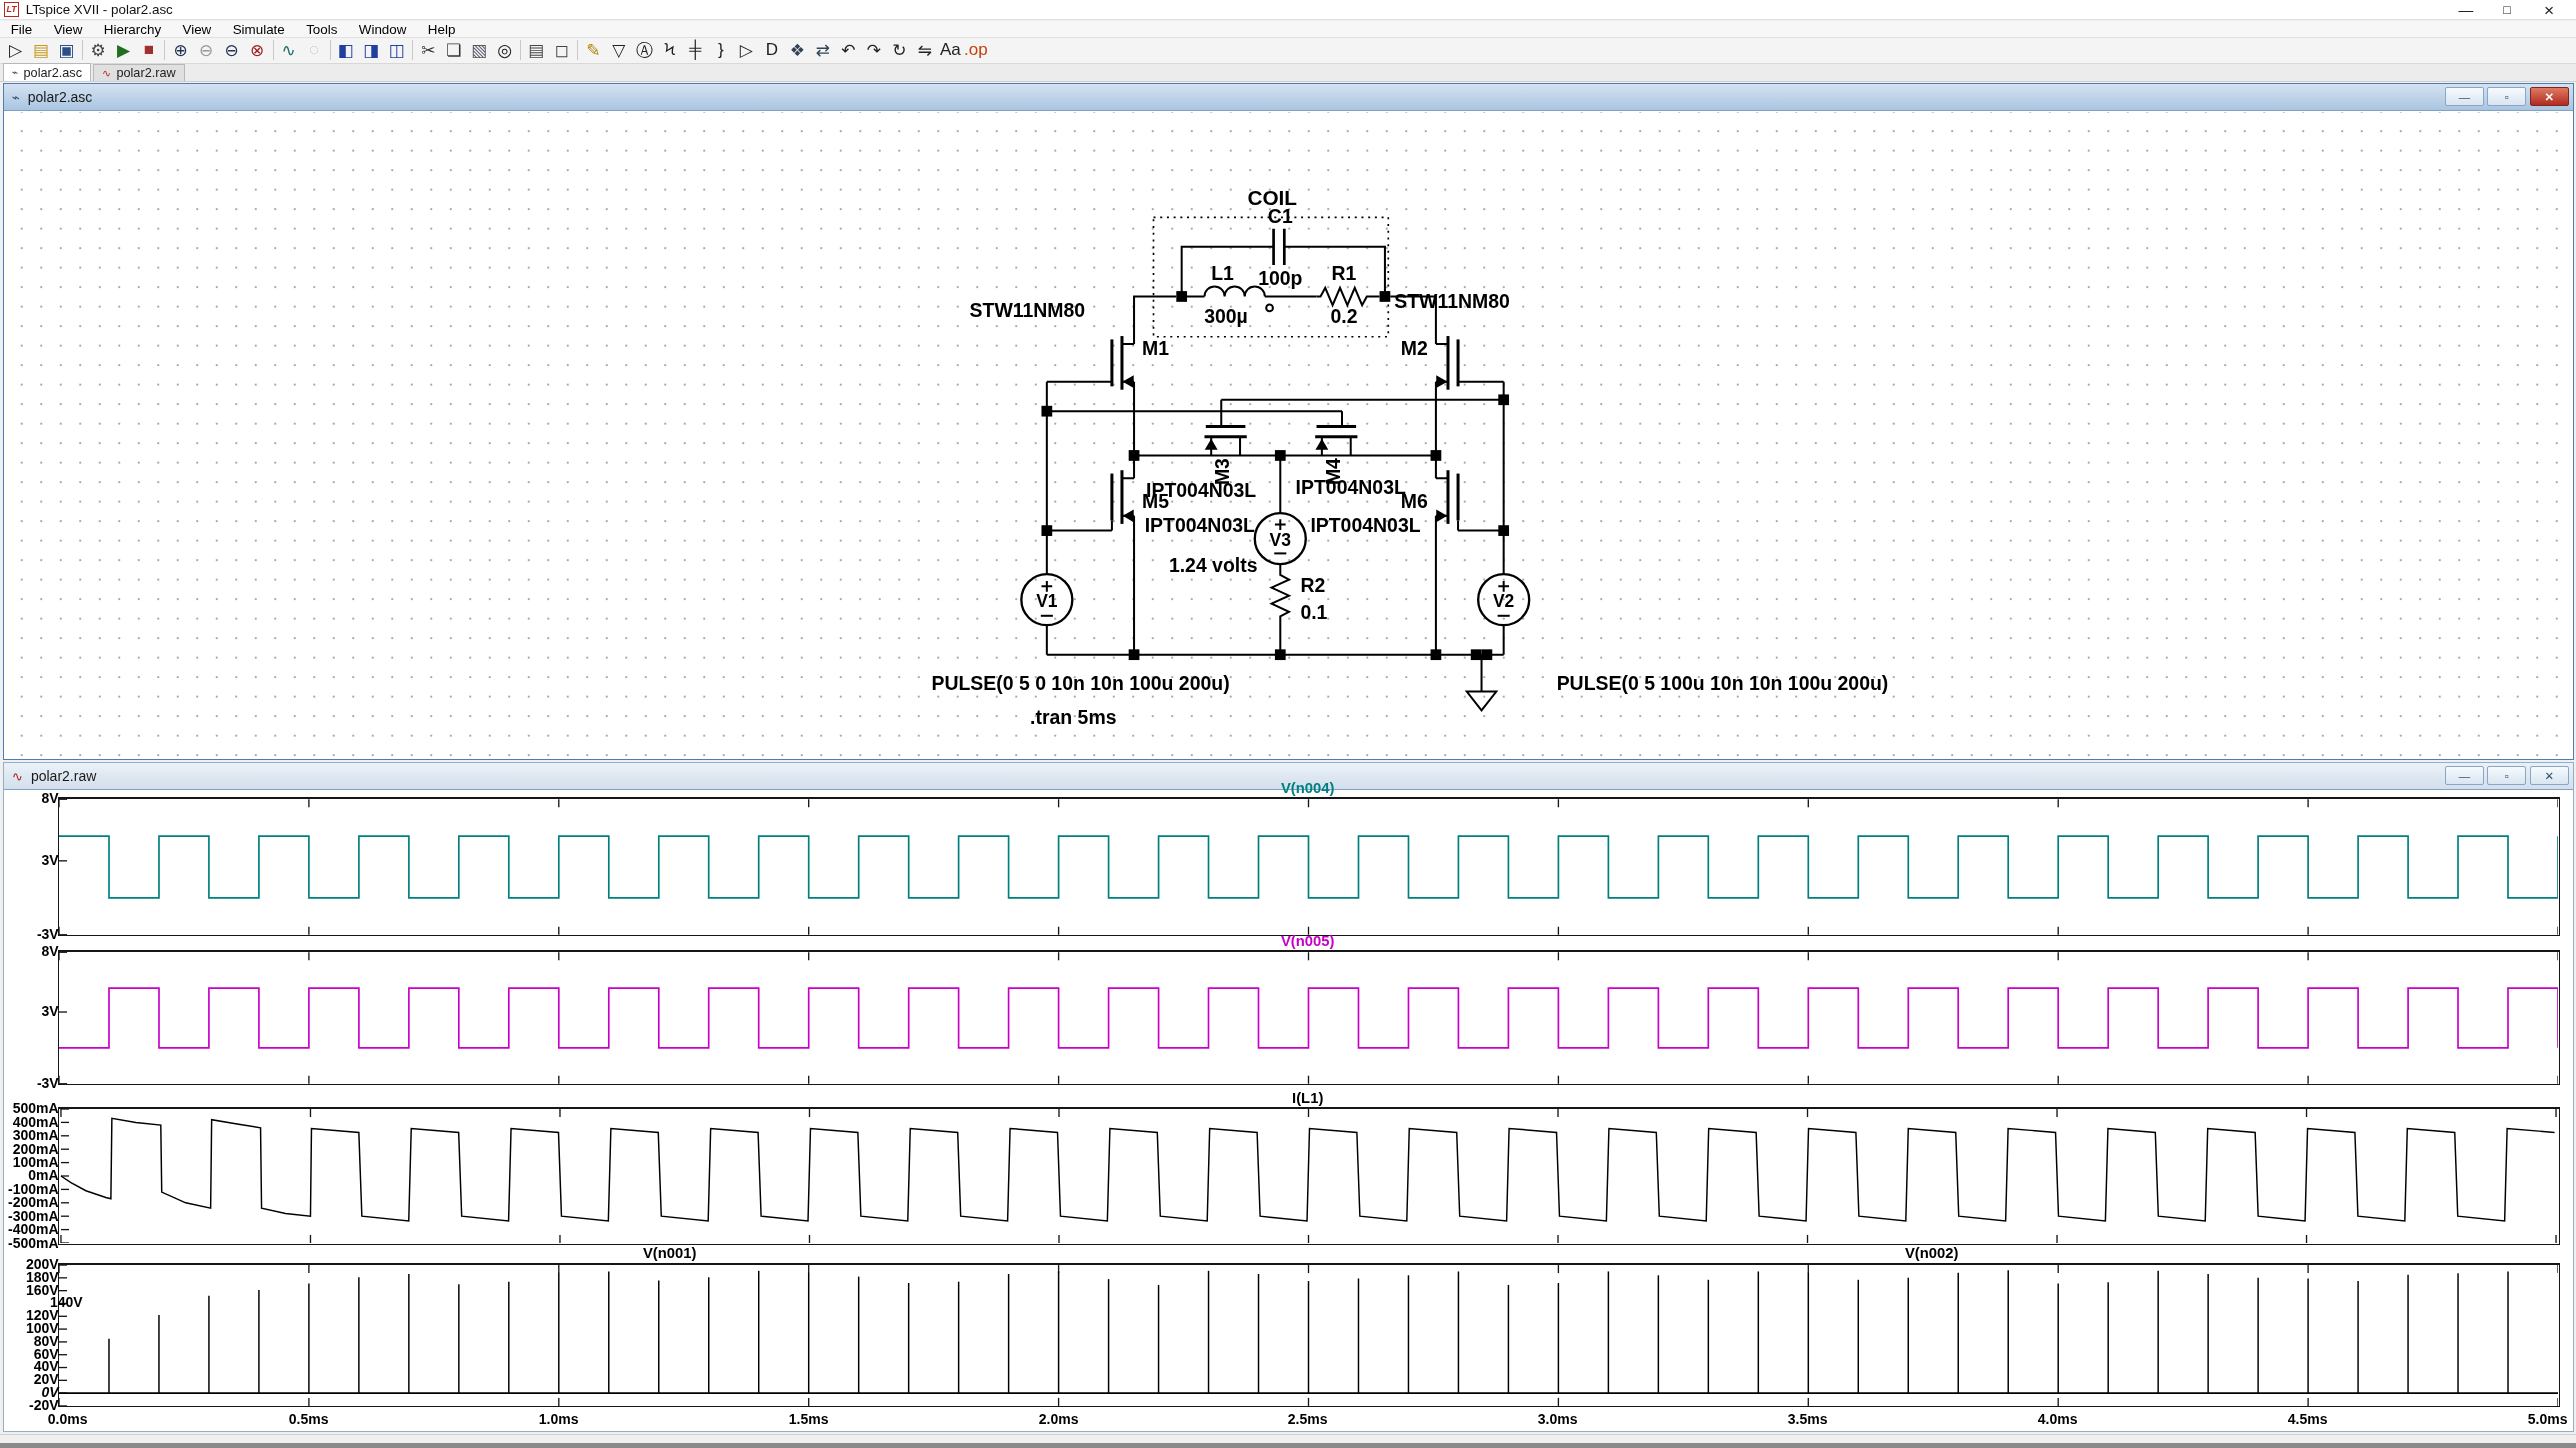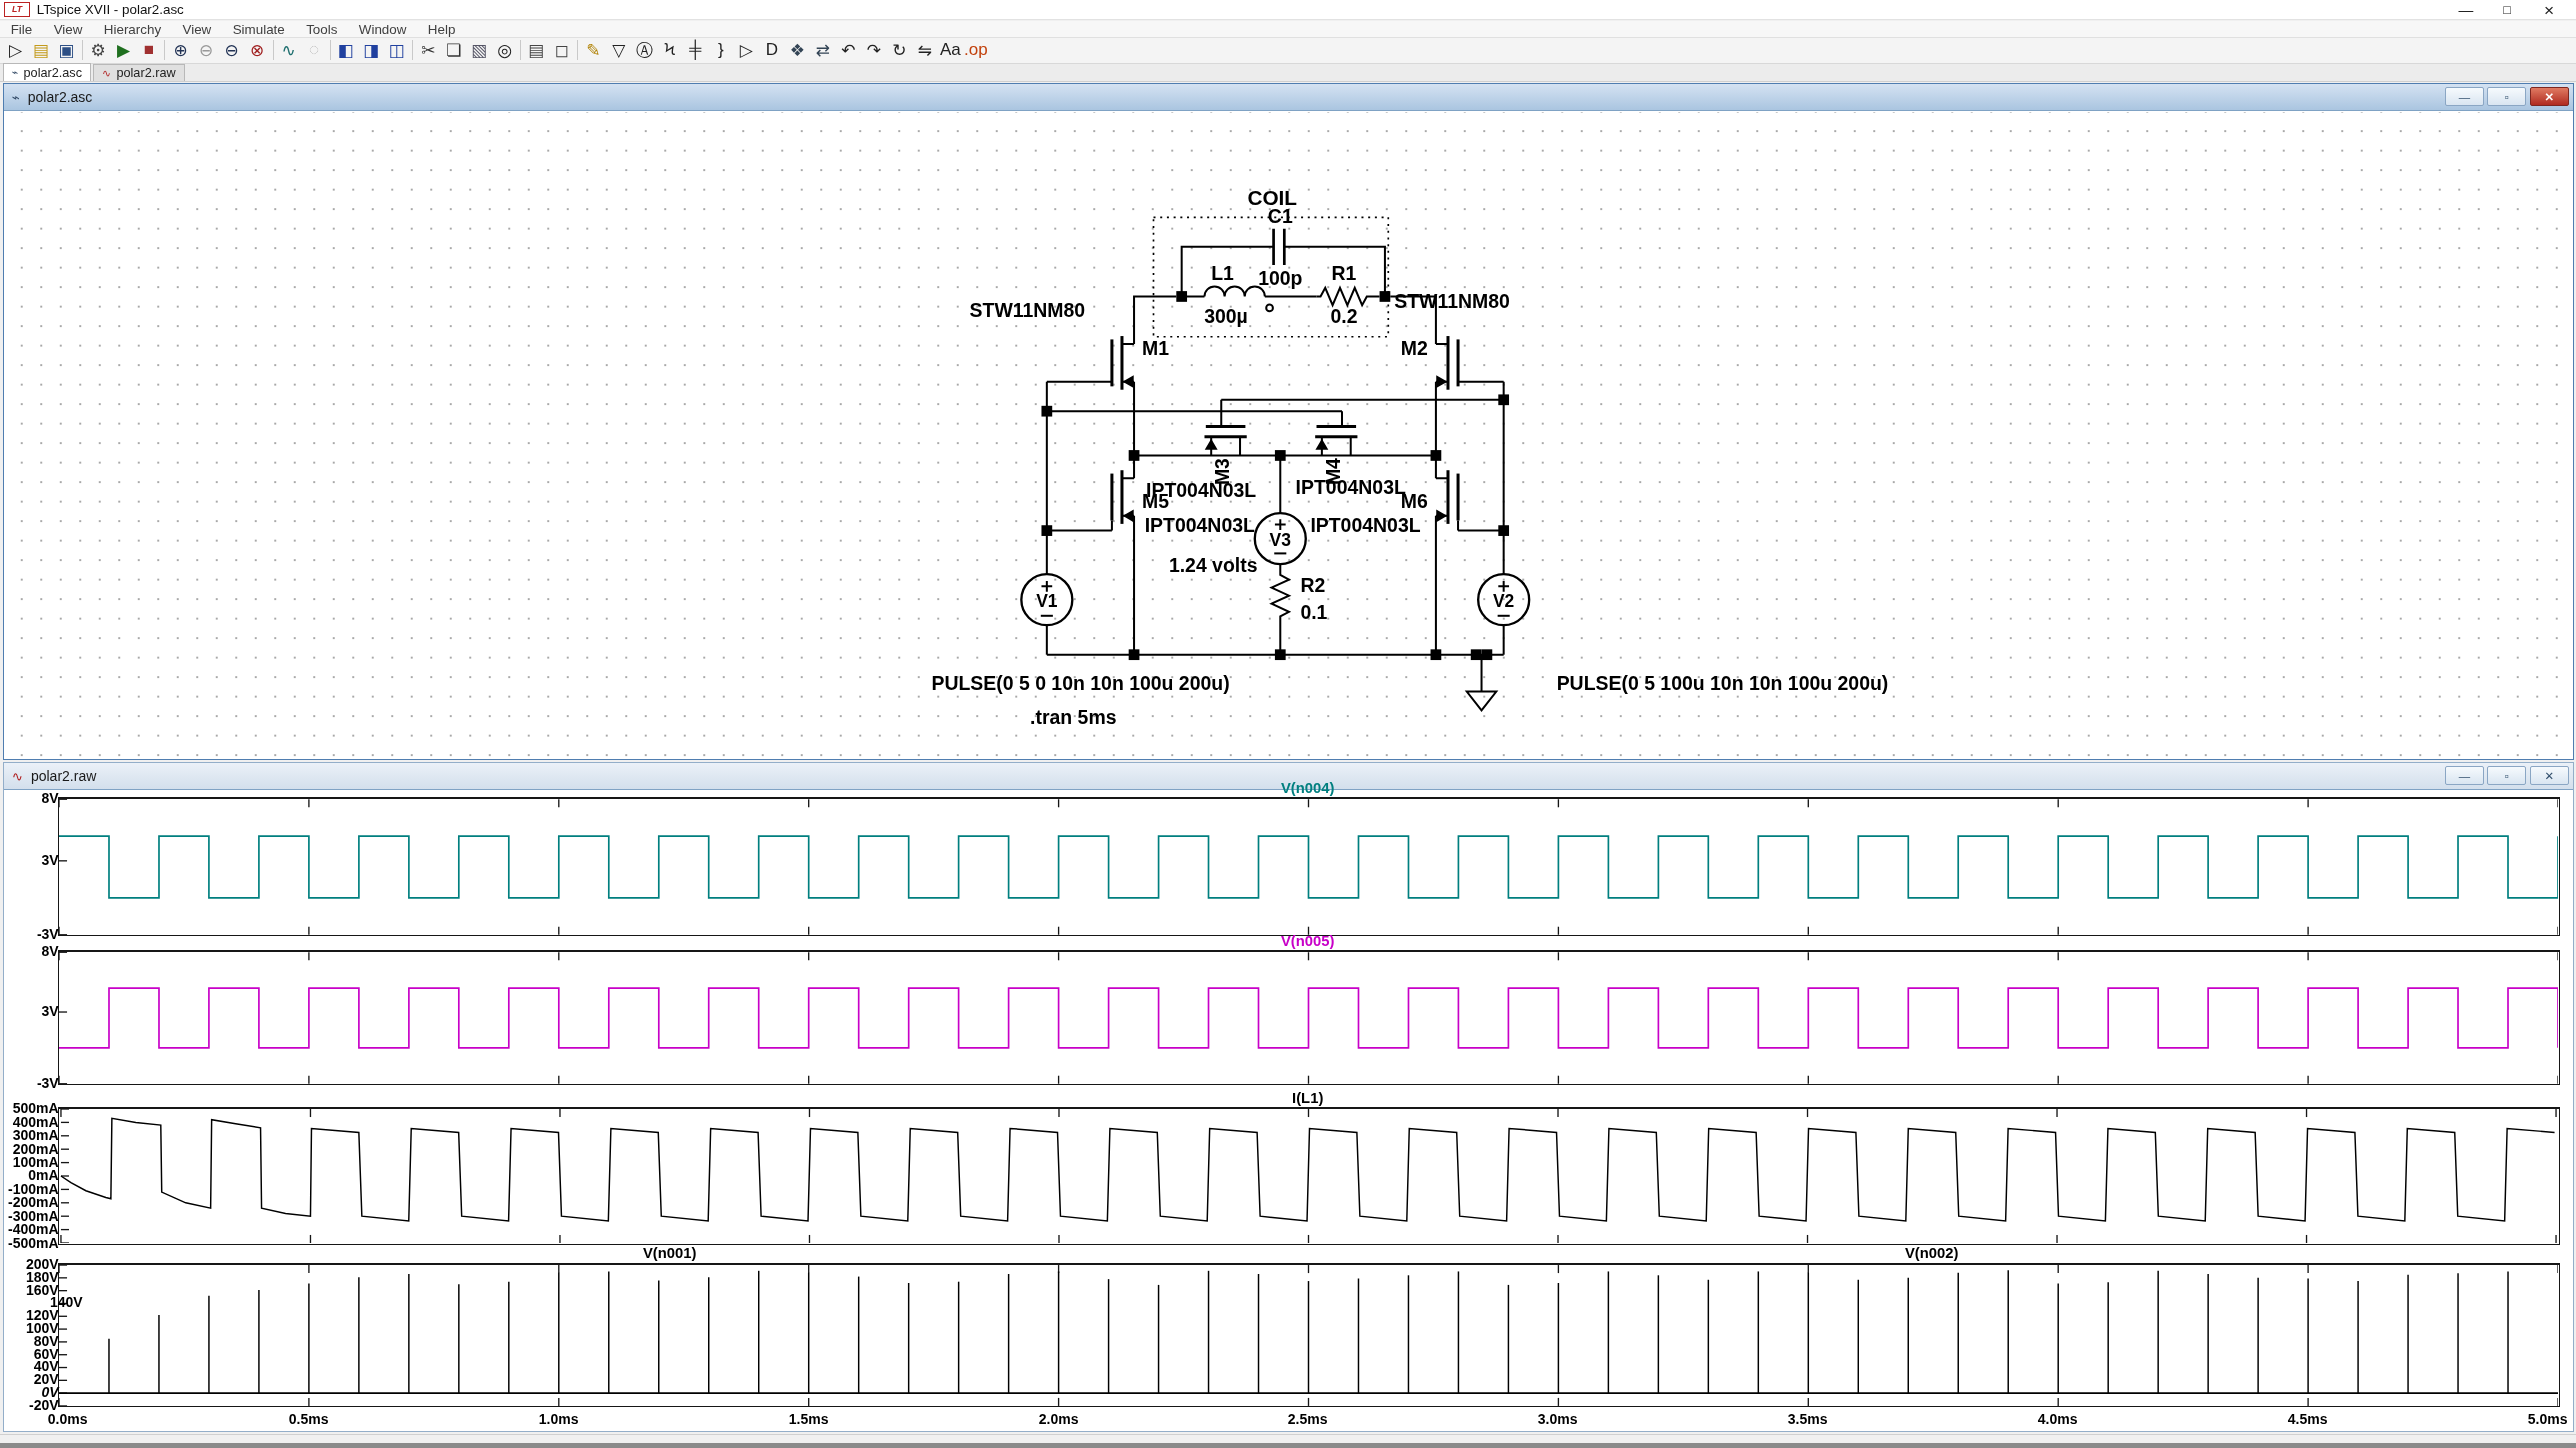--- a/index.html
+++ b/index.html
@@ -2,29 +2,29 @@
 <html style="font-size:10.7px"><head>
 <meta charset="utf-8">
 <style>
   html,body{margin:0;padding:0;background:#e8e8e8;}
   *{box-sizing:border-box;}
   #root{position:relative;width:2576px;height:1449px;background:#f0f0f0;overflow:hidden;
         font-family:"Liberation Sans",sans-serif;}
   
   #titlebar{position:absolute;left:0;top:0;width:2576px;height:20px;background:#ffffff;
             display:flex;align-items:center;border-bottom:0.7px solid #e2e2e2;}
-  #app-icon{width:26px;height:14.8px;margin-left:4px;border:1.3px solid #b22;color:#b22;
+  #app-icon{width:15px;height:14.8px;margin-left:4px;border:1.3px solid #b22;color:#b22;
             font-weight:bold;font-style:italic;font-size:8.7px;display:flex;align-items:center;
             justify-content:center;background:#fff;}
   #title-text{margin-left:6.7px;font-size:13.4px;color:#111;}
   .wincap{position:absolute;top:0;width:54px;height:20px;display:flex;align-items:center;
           justify-content:center;font-size:14.8px;color:#222;}
   #menubar{position:absolute;left:0;top:21px;width:2576px;height:17.4px;background:#f7f7f7;
            display:flex;align-items:center;border-bottom:0.7px solid #e0e0e0;}
-  .menu-item{padding:0 10.7px;font-size:13.4px;color:#404040;height:17.4px;display:flex;align-items:center;}
+  .menu-item{padding:0 10.7px;font-size:13.4px;color:#000000;height:17.4px;display:flex;align-items:center;}
   #toolbar{position:absolute;left:0;top:38px;width:2576px;height:25.5px;background:#f4f4f4;
            display:flex;align-items:center;border-bottom:0.7px solid #d8d8d8;padding-left:2.7px;}
   .tool-btn{width:25.5px;height:23px;display:flex;align-items:center;justify-content:center;
             font-size:17px;color:#223;}
   .tool-sep{width:0.7px;height:20px;background:#c9c9c9;margin:0 2.7px;}
   #tabbar{position:absolute;left:0;top:64px;width:2576px;height:18px;background:#ececec;
           display:flex;align-items:flex-end;border-bottom:0.7px solid #cfcfcf;padding-left:2.7px;}
   .tab{height:17px;display:flex;align-items:center;padding:0 8px;font-size:12.7px;color:#222;
        border:0.7px solid #b8b8b8;border-bottom:none;background:#e0e0e0;margin-right:2px;}
   .tab.active{background:#ffffff;height:18px;}

